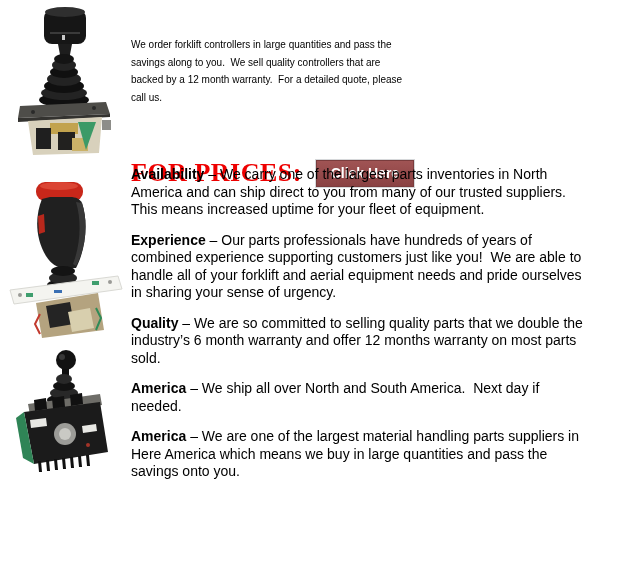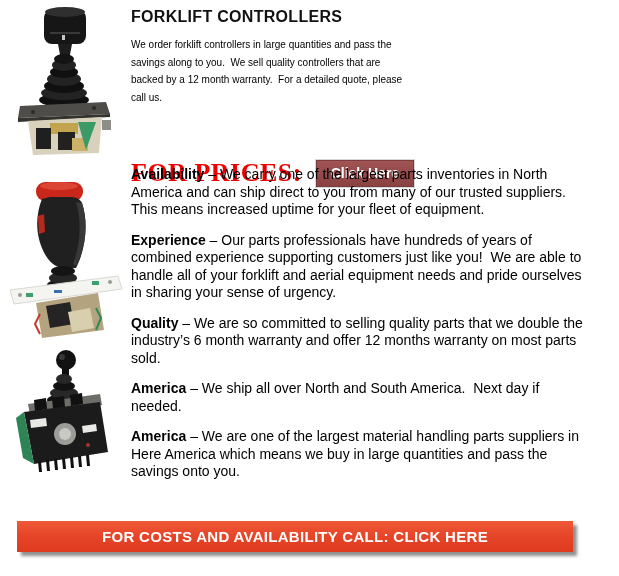--- a/index.html
+++ b/index.html
@@ -132,21 +132,20 @@
       <polygon points="30,113 33,113 34,124 31,124" fill="#101010"></polygon>
       <polygon points="38,112 41,112 42,123 39,123" fill="#101010"></polygon>
       <polygon points="46,111 49,111 50,122 47,122" fill="#101010"></polygon>
       <polygon points="54,110 57,110 58,121 55,121" fill="#101010"></polygon>
       <polygon points="62,109 65,109 66,120 63,120" fill="#101010"></polygon>
       <polygon points="70,108 73,108 74,119 71,119" fill="#101010"></polygon>
       <polygon points="78,107 81,107 82,118 79,118" fill="#101010"></polygon>
     </svg>
   </div>
 
-  <div class="title">FORKLIFT CONTROLLERS</div>
 
   <div class="intro">We order forklift controllers in large quantities and pass the
 savings along to you.  We sell quality controllers that are
 backed by a 12 month warranty.  For a detailed quote, please
 call us.</div>
 
   <div class="prices-row">
     <span class="prices-label">FOR PRICES:</span>
     <button class="click-here-btn">Click Here</button>
   </div>
@@ -162,15 +161,14 @@
     <p><b>Quality</b><span> – We are so committed to selling quality parts that we double the
 industry’s 6 month warranty and offer 12 months warranty on most parts
 sold.</span></p>
     <p><b>America</b><span> – We ship all over North and South America.  Next day if
 needed.</span></p>
     <p><b>America</b><span> – We are one of the largest material handling parts suppliers in
 Here America which means we buy in large quantities and pass the
 savings onto you.</span></p>
   </div>
 
-  <div class="banner" role="button">FOR COSTS AND AVAILABILITY CALL: CLICK HERE</div>
 
 </div>
 
 </body></html>

